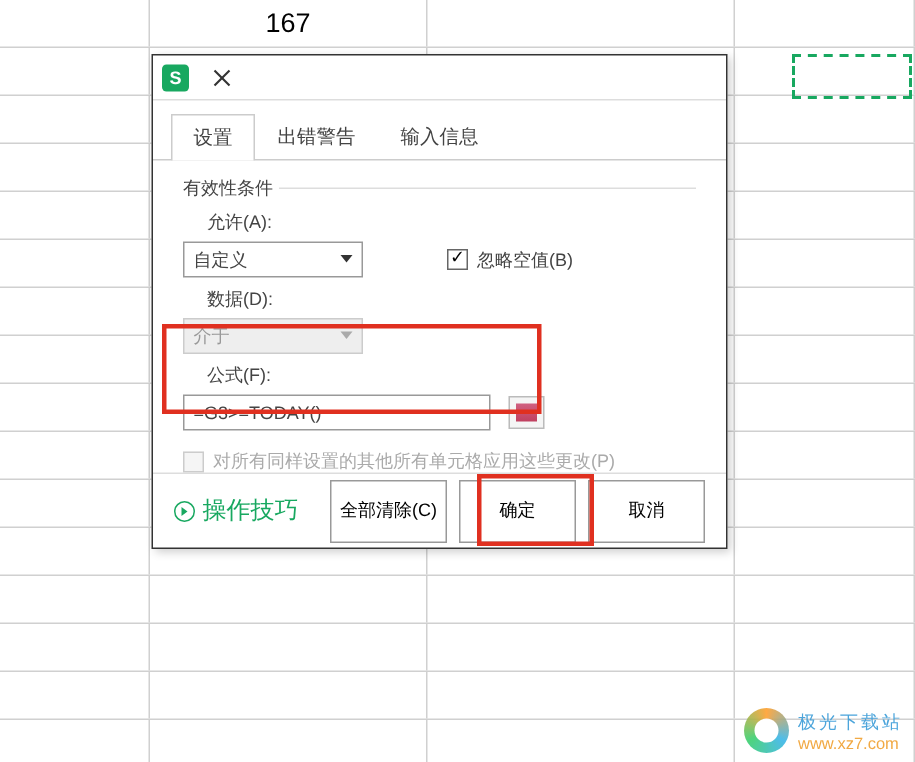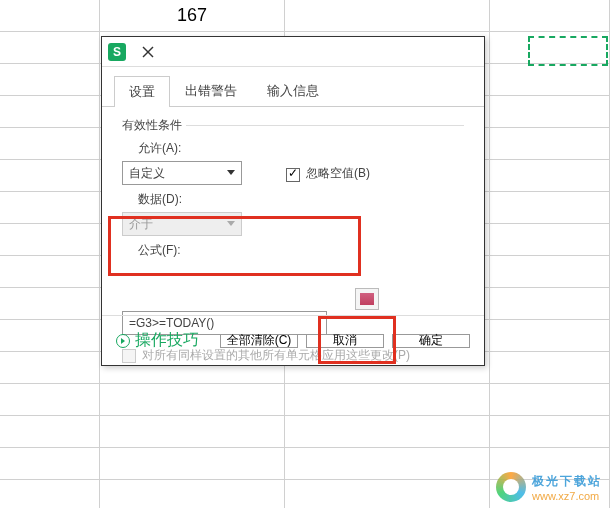--- a/index.html
+++ b/index.html
@@ -23,54 +23,54 @@
 .close-btn svg { width: 12px; height: 12px; }
 
 .tabs { display: flex; padding: 8px 12px 0 12px; border-bottom: 1px solid #ccc; }
 .tab { padding: 6px 14px; font-size: 13px; border: 1px solid transparent; border-bottom: none; cursor: pointer; color: #444; }
 .tab.active { border-color: #ccc; background: #fff; position: relative; top: 1px; }
 
 .content { padding: 10px 20px; font-size: 12px; color: #444; }
 .fieldset-label { font-size: 12px; margin-bottom: 6px; position: relative; }
 .fieldset-line { position: absolute; top: 8px; left: 64px; right: 0; height: 1px; background: #ddd; }
 
-.row { display: flex; align-items: center; margin: 4px 0; gap: 16px; }
+.row { display: flex; align-items: center; margin: 4px 0; }
 .field-label { font-size: 12px; margin: 6px 0 2px 16px; }
 .select-box { width: 120px; height: 24px; border: 1px solid #999; background: #fff; display: flex; align-items: center; padding: 0 6px; font-size: 12px; cursor: pointer; position: relative; }
 .select-box.disabled { background: #eee; color: #999; border-color: #ccc; }
 .caret { position: absolute; right: 6px; top: 8px; width: 0; height: 0; border-left: 4px solid transparent; border-right: 4px solid transparent; border-top: 5px solid #333; }
 .select-box.disabled .caret { border-top-color: #aaa; }
 
-.chk-row { display: flex; align-items: flex-end; margin-left: 28px; }
+.chk-row { display: flex; align-items: center; margin-left: 56px; }
 .chk { width: 14px; height: 14px; border: 1px solid #666; margin-right: 6px; position: relative; }
 .chk.checked::after { content: "✓"; position: absolute; top: -3px; left: 1px; font-size: 12px; color: #000; }
 .chk-label { font-size: 12px; }
 
-.formula-input { width: 205px; height: 24px; border: 1px solid #999; padding: 0 6px; font-size: 12px; display: flex; align-items: center; margin-top: 48px; }
+.formula-input { width: 205px; height: 24px; border: 1px solid #999; padding: 0 6px; font-size: 12px; display: flex; align-items: center; }
 .ref-btn { width: 24px; height: 22px; border: 1px solid #bbb; margin-left: 12px; display: flex; align-items: center; justify-content: center; cursor: pointer; background: #f5f5f5; }
 .ref-btn-inner { width: 14px; height: 12px; background: linear-gradient(#d06080, #c04060); }
 
 .apply-row { margin-top: 12px; display: flex; align-items: center; }
 .chk2 { width: 14px; height: 14px; border: 1px solid #ccc; background: #f5f5f5; margin-right: 6px; }
 .apply-text { font-size: 12px; color: #aaa; }
 
 .footer { position: absolute; bottom: 0; left: 0; right: 0; height: 50px; border-top: 1px solid #ddd; display: flex; align-items: center; padding: 0 14px; gap: 8px; }
 .tip-link { display: flex; align-items: center; color: #18a860; font-size: 16px; cursor: pointer; flex: 1; }
 .tip-icon { width: 14px; height: 14px; border: 1.5px solid #18a860; border-radius: 50%; margin-right: 5px; position: relative; }
 .tip-icon::after { content: ""; position: absolute; left: 4px; top: 3px; width: 0; height: 0; border-top: 3px solid transparent; border-bottom: 3px solid transparent; border-left: 4px solid #18a860; }
-.btn { width: 78px; height: 14px; border: 1px solid #999; background: #fff; font-size: 12px; display: flex; align-items: center; justify-content: center; cursor: pointer; }
+.btn { width: 78px; height: 42px; border: 1px solid #999; background: #fff; font-size: 12px; display: flex; align-items: center; justify-content: center; cursor: pointer; }
 
 .hl-red1 { position: absolute; border: 3px solid #e03020; top: 216px; left: 108px; width: 253px; height: 60px; pointer-events: none; }
 .hl-red2 { position: absolute; border: 3px solid #e03020; top: 316px; left: 318px; width: 78px; height: 48px; pointer-events: none; }
 
 .watermark { position: absolute; bottom: 6px; right: 8px; display: flex; align-items: center; gap: 6px; opacity: 0.9; }
 .wm-icon { width: 30px; height: 30px; border-radius: 50%; background: conic-gradient(#ffa030, #3bb6e8, #3bd070, #ffa030); position: relative; }
 .wm-icon::after { content: ""; position: absolute; top: 7px; left: 7px; width: 16px; height: 16px; border-radius: 50%; background: #fff; }
 .wm-text { display: flex; flex-direction: column; font-size: 12px; }
-.wm-line1 { color: #3a9cd8; font-weight: bold; letter-spacing: 2px; }
+.wm-line1 { color: #3a9cd8; font-weight: normal; letter-spacing: 2px; }
 .wm-line2 { color: #f0a030; font-size: 11px; }
 </style>
 </head>
 <body>
 
 <div class="grid">
   <div class="grid-row">
     <div class="grid-cell cell-a"></div>
     <div class="grid-cell cell-b">167</div>
     <div class="grid-cell cell-c"></div>
@@ -228,22 +228,22 @@
       <div class="apply-text">对所有同样设置的其他所有单元格应用这些更改(P)</div>
     </div>
   </div>
 
   <div class="footer">
     <div class="tip-link">
       <span class="tip-icon"></span>
       <span>操作技巧</span>
     </div>
     <div class="btn">全部清除(C)</div>
+    <div class="btn">确定</div>
     <div class="btn">取消</div>
-    <div class="btn">确定</div>
   </div>
 </div>
 
 <div class="hl-red1"></div>
 <div class="hl-red2"></div>
 
 <div class="watermark">
   <div class="wm-icon"></div>
   <div class="wm-text">
     <div class="wm-line1">极光下载站</div>

